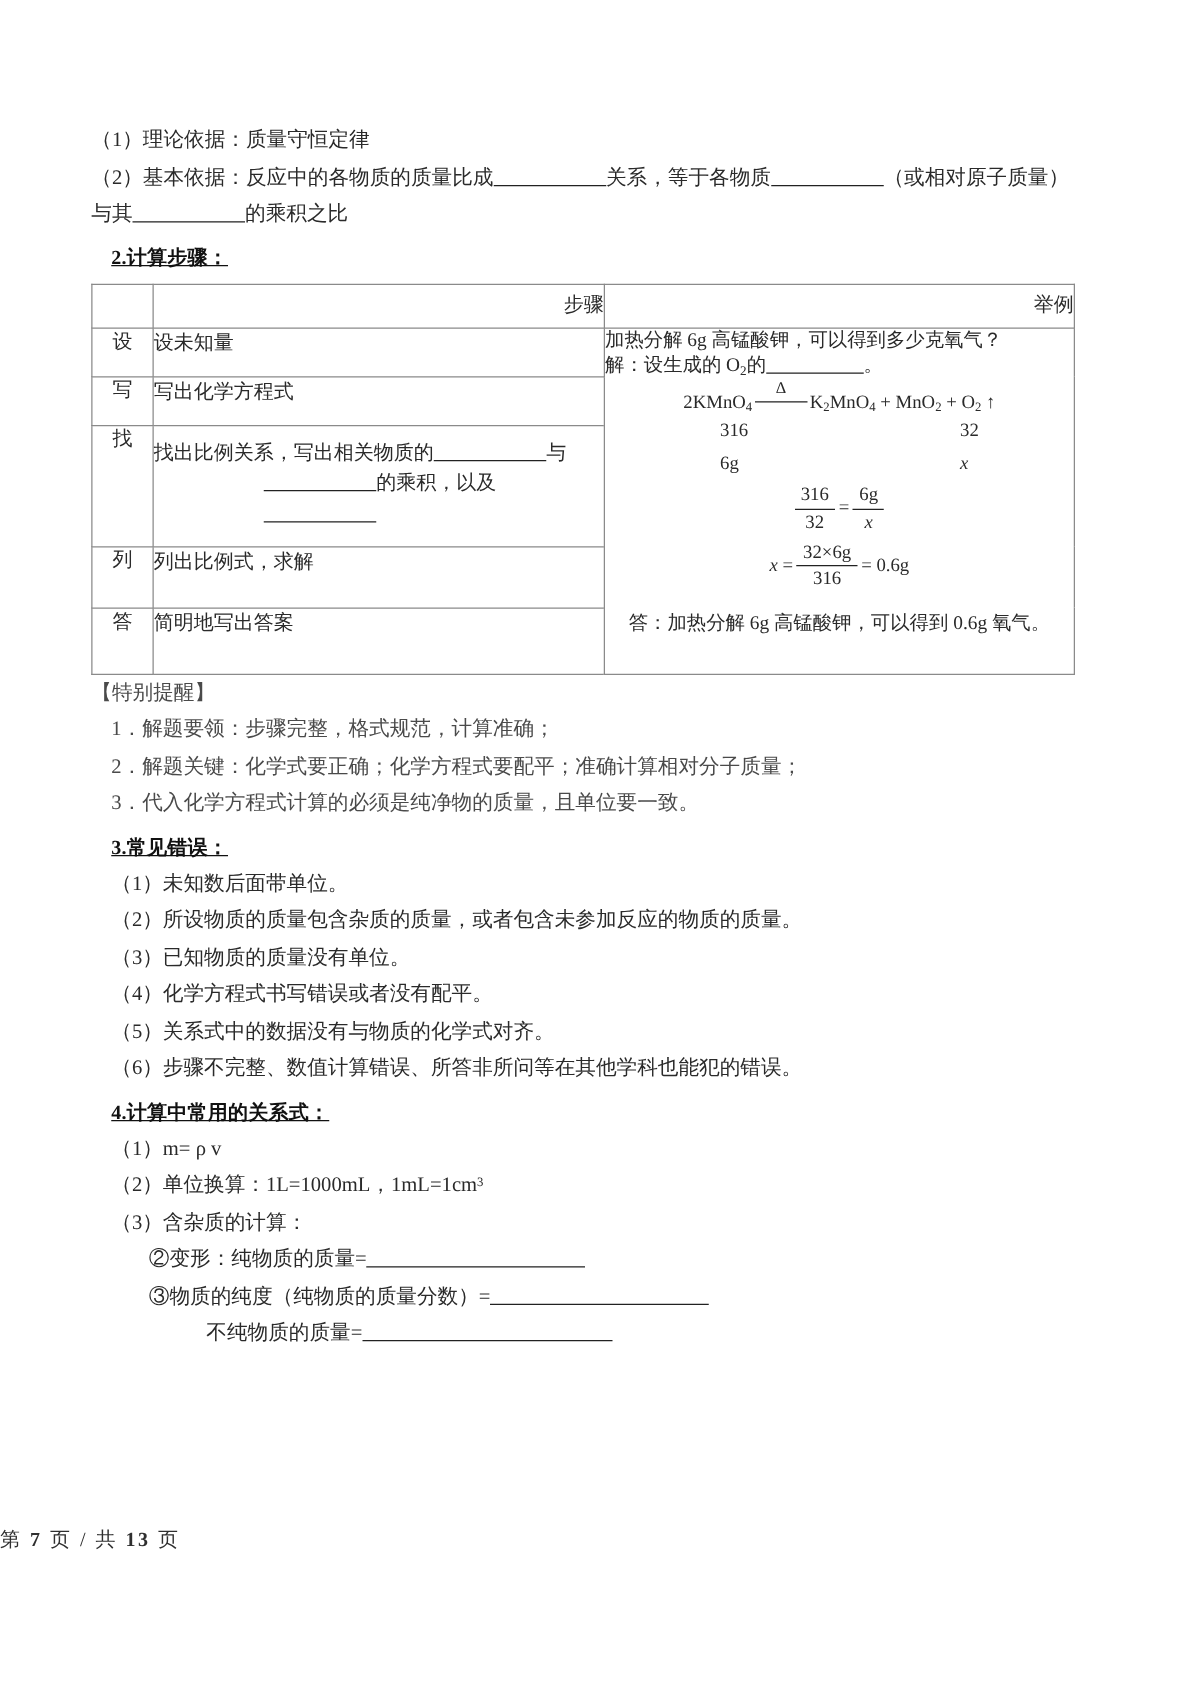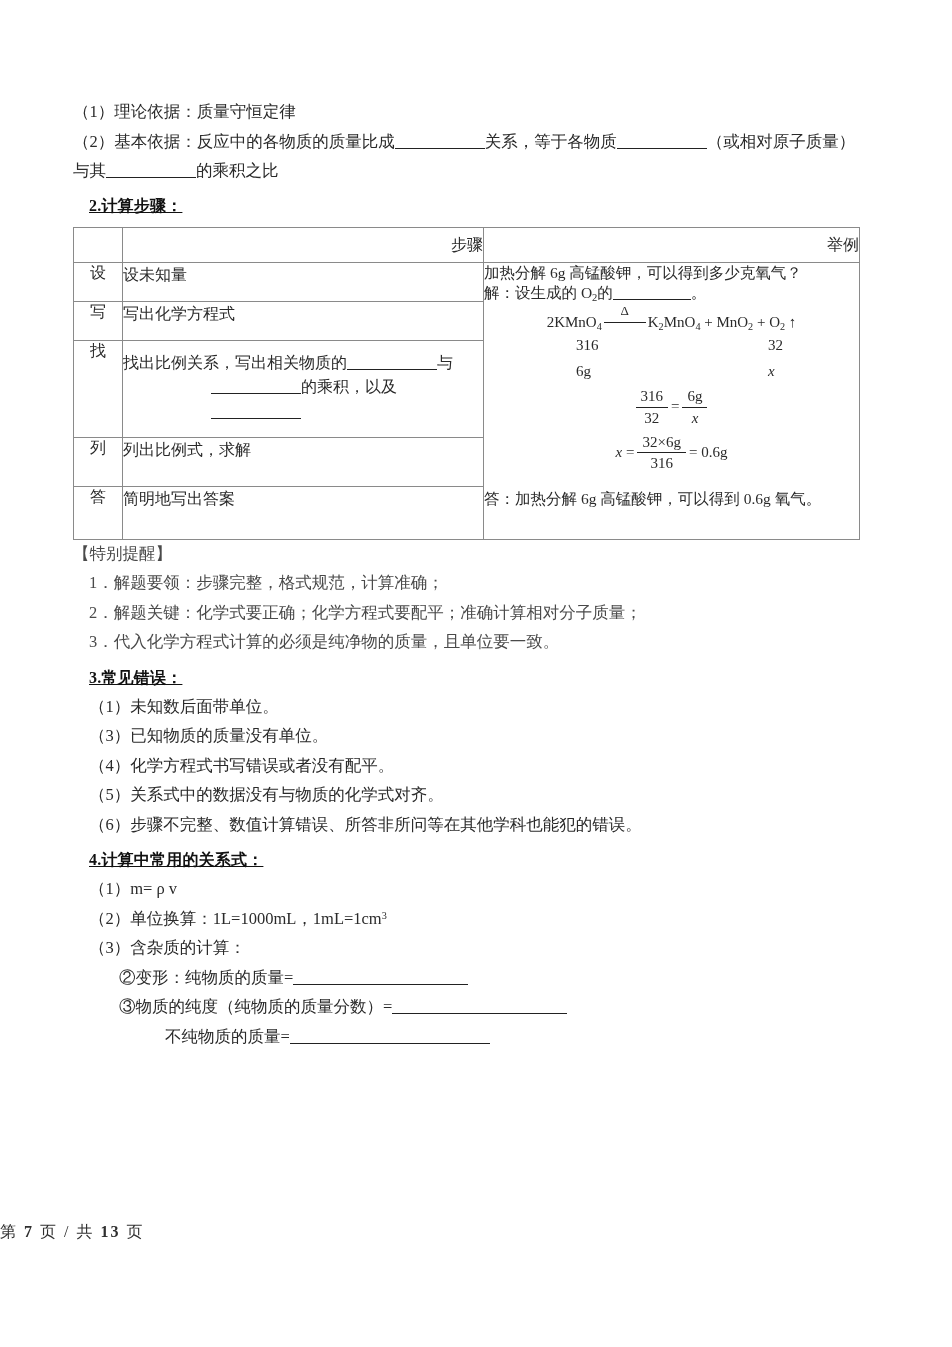--- a/index.html
+++ b/index.html
@@ -173,20 +173,21 @@
     line-height: 1.25;
   }
   .ital { font-style: italic; }
 
   .eq2 { text-align: center; margin: 5px 0 4px 0; font-size: 15px; }
 
   .ex-answer {
     white-space: nowrap;
     font-size: 15.5px;
     margin-top: 16px;
+    text-align: center;
   }
 
   
   .footer {
     position: absolute;
     left: 0;
     top: 1222px;
     width: 952px;
     font-size: 16px;
     color: #2f2f2f;
@@ -296,20 +297,21 @@
     </tbody>
       </table>
 
     <div class="line faint" style="margin-top:6px;padding-left:0">【特别提醒】</div>
     <div class="line faint sub">1．解题要领：步骤完整，格式规范，计算准确；</div>
     <div class="line faint sub">2．解题关键：化学式要正确；化学方程式要配平；准确计算相对分子质量；</div>
     <div class="line faint sub">3．代入化学方程式计算的必须是纯净物的质量，且单位要一致。</div>
 
     <div class="heading" style="margin-top:17px">3.常见错误：</div>
     <div class="line sub">（1）未知数后面带单位。</div>
+    <div class="line sub">（2）所设物质的质量包含杂质的质量，或者包含未参加反应的物质的质量。</div>
     <div class="line sub">（3）已知物质的质量没有单位。</div>
     <div class="line sub">（4）化学方程式书写错误或者没有配平。</div>
     <div class="line sub">（5）关系式中的数据没有与物质的化学式对齐。</div>
     <div class="line sub">（6）步骤不完整、数值计算错误、所答非所问等在其他学科也能犯的错误。</div>
 
     <div class="heading" style="margin-top:17px">4.计算中常用的关系式：</div>
     <div class="line sub">（1）m=  ρ v</div>
     <div class="line sub">
       <span>（2）单位换算：1L=1000mL，1mL=1cm</span><sup>3</sup>
     </div>

